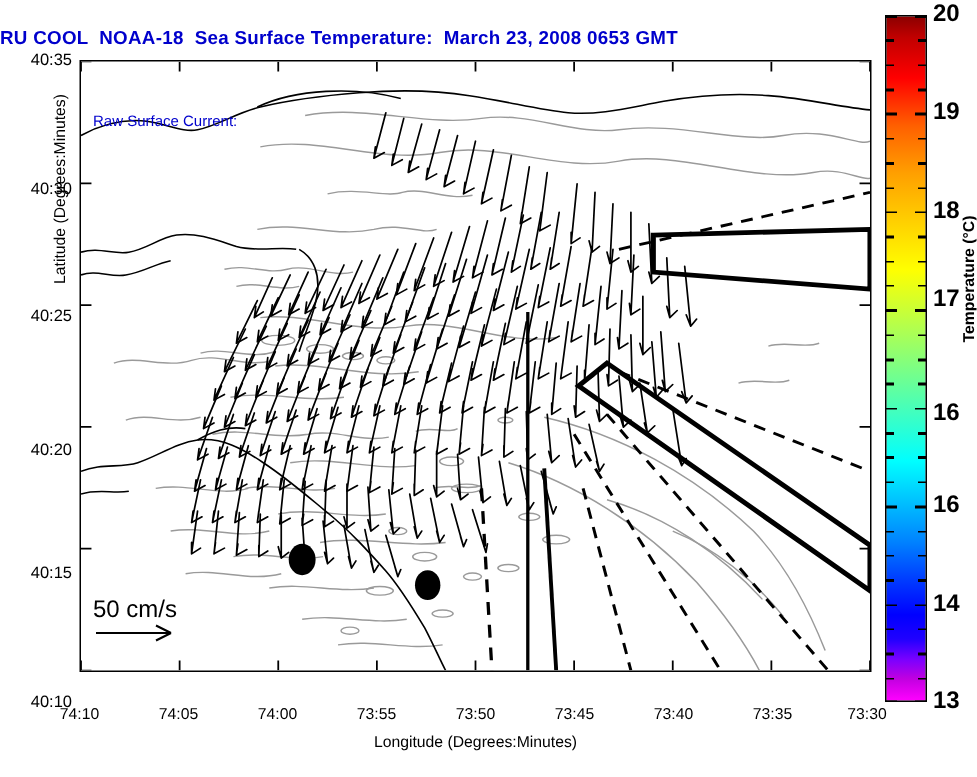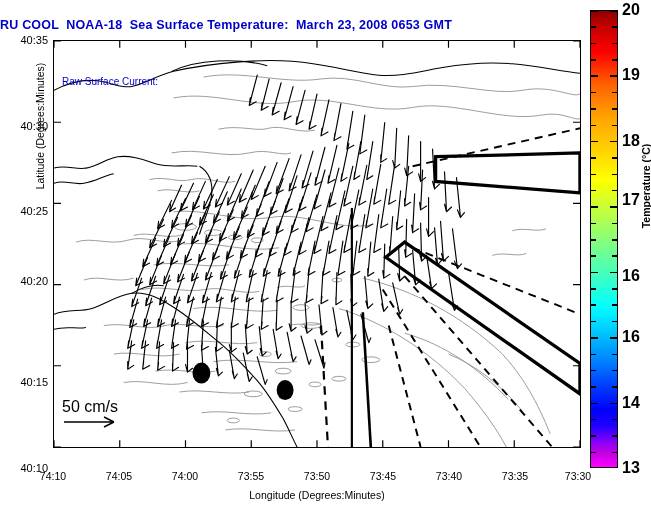--- a/index.html
+++ b/index.html
@@ -426,21 +426,21 @@
   <div class="xtick" style="left:251px">73:55</div>
   <div class="xtick" style="left:317px">73:50</div>
   <div class="xtick" style="left:383px">73:45</div>
   <div class="xtick" style="left:449px">73:40</div>
   <div class="xtick" style="left:515px">73:35</div>
   <div class="xtick" style="left:578px">73:30</div>
 
   <div class="ytick" style="top:40px">40:35</div>
   <div class="ytick" style="top:125.6px">40:30</div>
   <div class="ytick" style="top:211.2px">40:25</div>
-  <div class="ytick" style="top:281px">40:20</div>
+  <div class="ytick" style="top:300px">40:20</div>
   <div class="ytick" style="top:382.4px">40:15</div>
   <div class="ytick" style="top:468px">40:10</div>
 
   <div class="xlabel">Longitude (Degrees:Minutes)</div>
   <div class="ylabel">Latitude (Degrees:Minutes)</div>
 
   <div class="cbar"></div>
   <div class="cbar-ticks">
     <div class="ct major" style="top:0px"></div>   
       <div class="ct major r" style="top:0px"></div>

